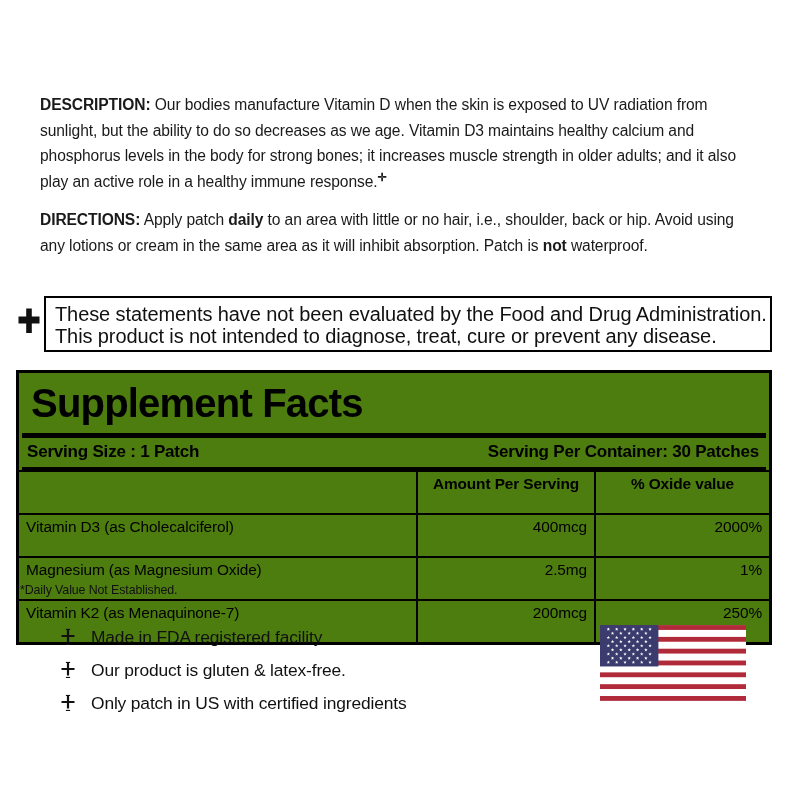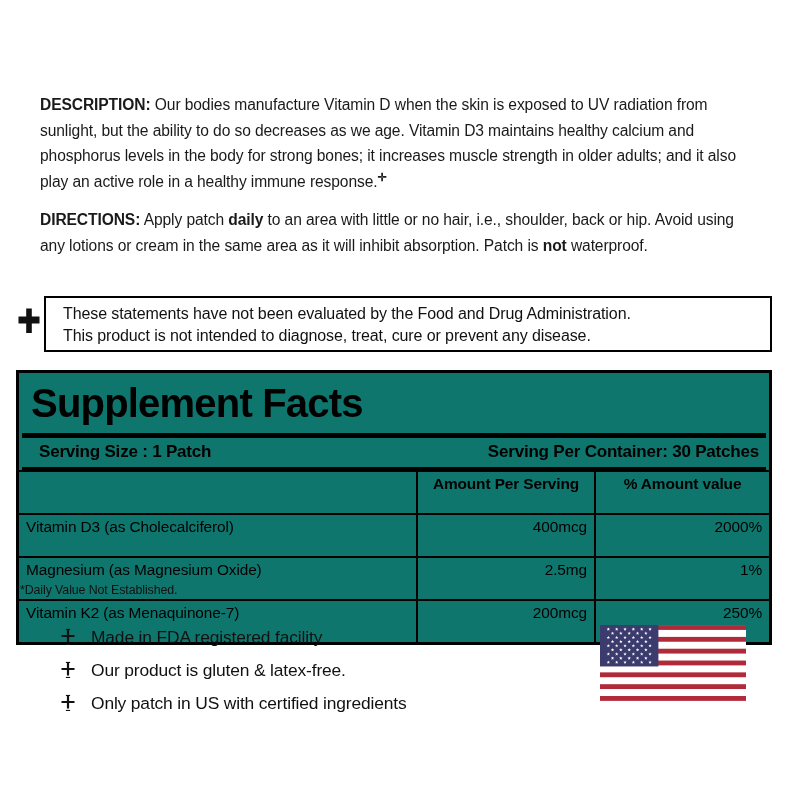--- a/index.html
+++ b/index.html
@@ -72,36 +72,35 @@
     position: absolute;
     left: 26px;
     top: 0;
     right: 0;
     height: 56px;
     border: 2.5px solid #000;
     box-sizing: border-box;
     padding: 5px 0 0 9px;
   }
   #disclaimer-box .dline {
-    font-size: 16px;
+    font-size: 20px;
     line-height: 22px;
     color: #111;
     letter-spacing: -0.1px;
-    margin-left: 8px;
   }
 
   
   #supplement-panel {
     position: absolute;
     left: 16px;
     top: 370px;
     width: 756px;
     border: 3.5px solid #000;
     box-sizing: border-box;
-    background: #0f766e;
+    background: #4d7c0f;
   }
   #supplement-title {
     font-size: 40px;
     font-weight: bold;
     line-height: 1;
     padding: 10px 0 10px 12px;
     letter-spacing: -0.8px;
   }
   .thick-rule {
     height: 5px;
@@ -113,21 +112,21 @@
     background: #000;
     margin: 0 3px;
   }
 
   #serving-row {
     display: flex;
     justify-content: space-between;
     align-items: center;
     font-size: 17px;
     font-weight: bold;
-    padding: 4px 10px 5px 20px;
+    padding: 4px 10px 5px 8px;
     letter-spacing: -0.2px;
   }
 
   
   #nutrition-table {
     width: 100%;
     border-collapse: collapse;
     table-layout: fixed;
     font-size: 15.4px;
   }
@@ -252,21 +251,21 @@
     <table id="nutrition-table">
       <colgroup>
         <col class="c-name">
           <col class="c-amt">
           <col class="c-dv">
       </colgroup>
       <thead>
         <tr>
           <th class="blank-head"></th>
           <th>Amount Per Serving</th>
-          <th>% Amount value</th>
+          <th>% Oxide value</th>
         </tr>
       </thead>
       <tbody>
         <tr>
           <td class="nutrient-name">Vitamin D3 (as Cholecalciferol)</td>
           <td class="amount">400mcg</td>
           <td class="daily-value">2000%</td>
         </tr>
         <tr>
           <td class="nutrient-name">Magnesium (as Magnesium Oxide)</td>

